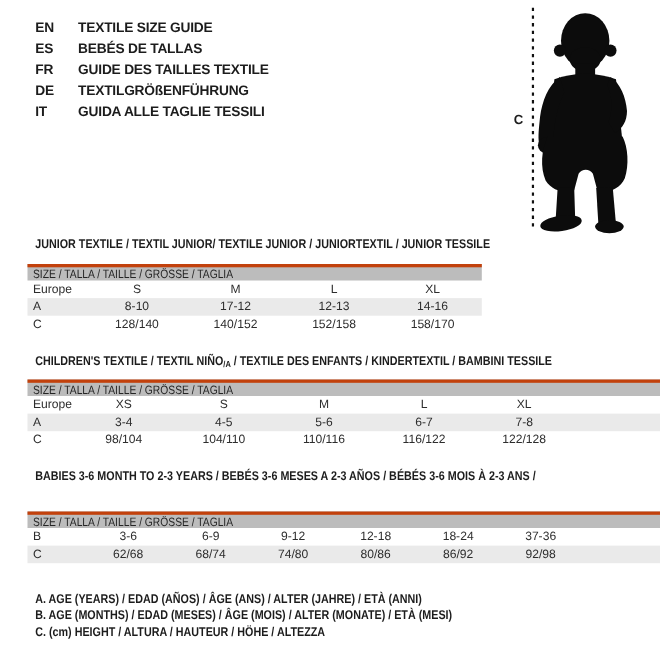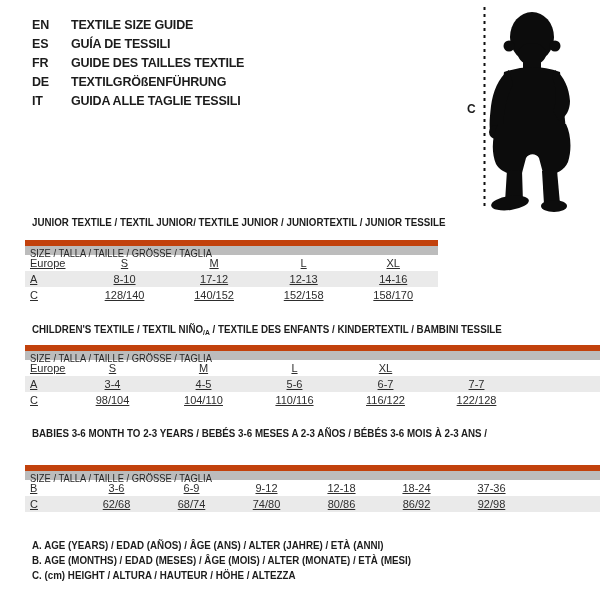--- a/index.html
+++ b/index.html
@@ -24,23 +24,23 @@
   .section-title{margin-left:22px;font-weight:700;font-size:11.5px;}
   .title-line{height:15px;line-height:15px;white-space:nowrap;}
   .cond{display:inline-block;transform:scaleX(.85);transform-origin:0 50%;white-space:nowrap;}
   .sub{font-size:8px;vertical-align:-2px;}
 
   
   .size-table{position:absolute;left:15px;}
   .sec-junior  .size-table{top:25px;width:413px;}
   .sec-children .size-table{top:23px;width:577px;}
   .sec-babies  .size-table{top:39px;width:577px;}
-  .size-bar{height:15px;line-height:14px;background:#bcbcbc;border-top:6px solid #c2410c;
+  .size-bar{height:15px;line-height:14px;background:#bcbcbc;border-top:3px solid #c2410c;
             box-sizing:border-box;padding-left:5px;font-size:11px;color:#252525;}
-  .trow{display:flex;height:16px;line-height:16px;font-size:11px;color:#2d2d2d;text-decoration:underline;}
+  .trow{display:flex;height:16px;line-height:16px;font-size:11px;color:#2d2d2d;}
   .trow.alt{background:#eaeaea;}
   .tlabel{padding-left:5px;box-sizing:border-box;}
   .sec-junior  .tlabel{width:55px;}
   .sec-children .tlabel{width:42px;}
   .sec-babies  .tlabel{width:54px;}
   .tcell{text-align:center;}
   .sec-junior  .tcell{width:90px;}
   .sec-children .tcell{width:91px;}
   .sec-babies  .tcell{width:75px;}
 
@@ -53,21 +53,21 @@
 
 <div id="canvas">
 
   <div class="lang-block">
       <div class="lang-row">
         <span class="lang-code">EN</span>
         <span class="lang-label">TEXTILE SIZE GUIDE</span>
       </div>
       <div class="lang-row">
         <span class="lang-code">ES</span>
-        <span class="lang-label">GUÍA DE TESSILI</span>
+        <span class="lang-label">BEBÉS DE TALLAS</span>
       </div>
       <div class="lang-row">
         <span class="lang-code">FR</span>
         <span class="lang-label">GUIDE DES TAILLES TEXTILE</span>
       </div>
       <div class="lang-row">
         <span class="lang-code">DE</span>
         <span class="lang-label">TEXTILGRÖßENFÜHRUNG</span>
       </div>
       <div class="lang-row">
@@ -130,32 +130,33 @@
   </div>
 
   <div class="section sec-children">
     <div class="section-title">
         <div class="title-line"><span class="cond"><span>CHILDREN'S TEXTILE / TEXTIL NIÑO</span><span class="sub">/A</span><span> / TEXTILE DES ENFANTS / KINDERTEXTIL / BAMBINI TESSILE</span></span></div>
       </div>
     <div class="size-table">
         <div class="size-bar"><span class="cond">SIZE / TALLA / TAILLE / GRÖSSE / TAGLIA</span></div>
         <div class="trow">
           <span class="tlabel">Europe</span>
+          <span class="tcell">XS</span>
           <span class="tcell">S</span>
           <span class="tcell">M</span>
           <span class="tcell">L</span>
           <span class="tcell">XL</span>
         </div>
         <div class="trow alt">
           <span class="tlabel">A</span>
           <span class="tcell">3-4</span>
           <span class="tcell">4-5</span>
           <span class="tcell">5-6</span>
           <span class="tcell">6-7</span>
-          <span class="tcell">7-7</span>
+          <span class="tcell">7-8</span>
         </div>
         <div class="trow">
           <span class="tlabel">C</span>
           <span class="tcell">98/104</span>
           <span class="tcell">104/110</span>
           <span class="tcell">110/116</span>
           <span class="tcell">116/122</span>
           <span class="tcell">122/128</span>
         </div>
       </div>

